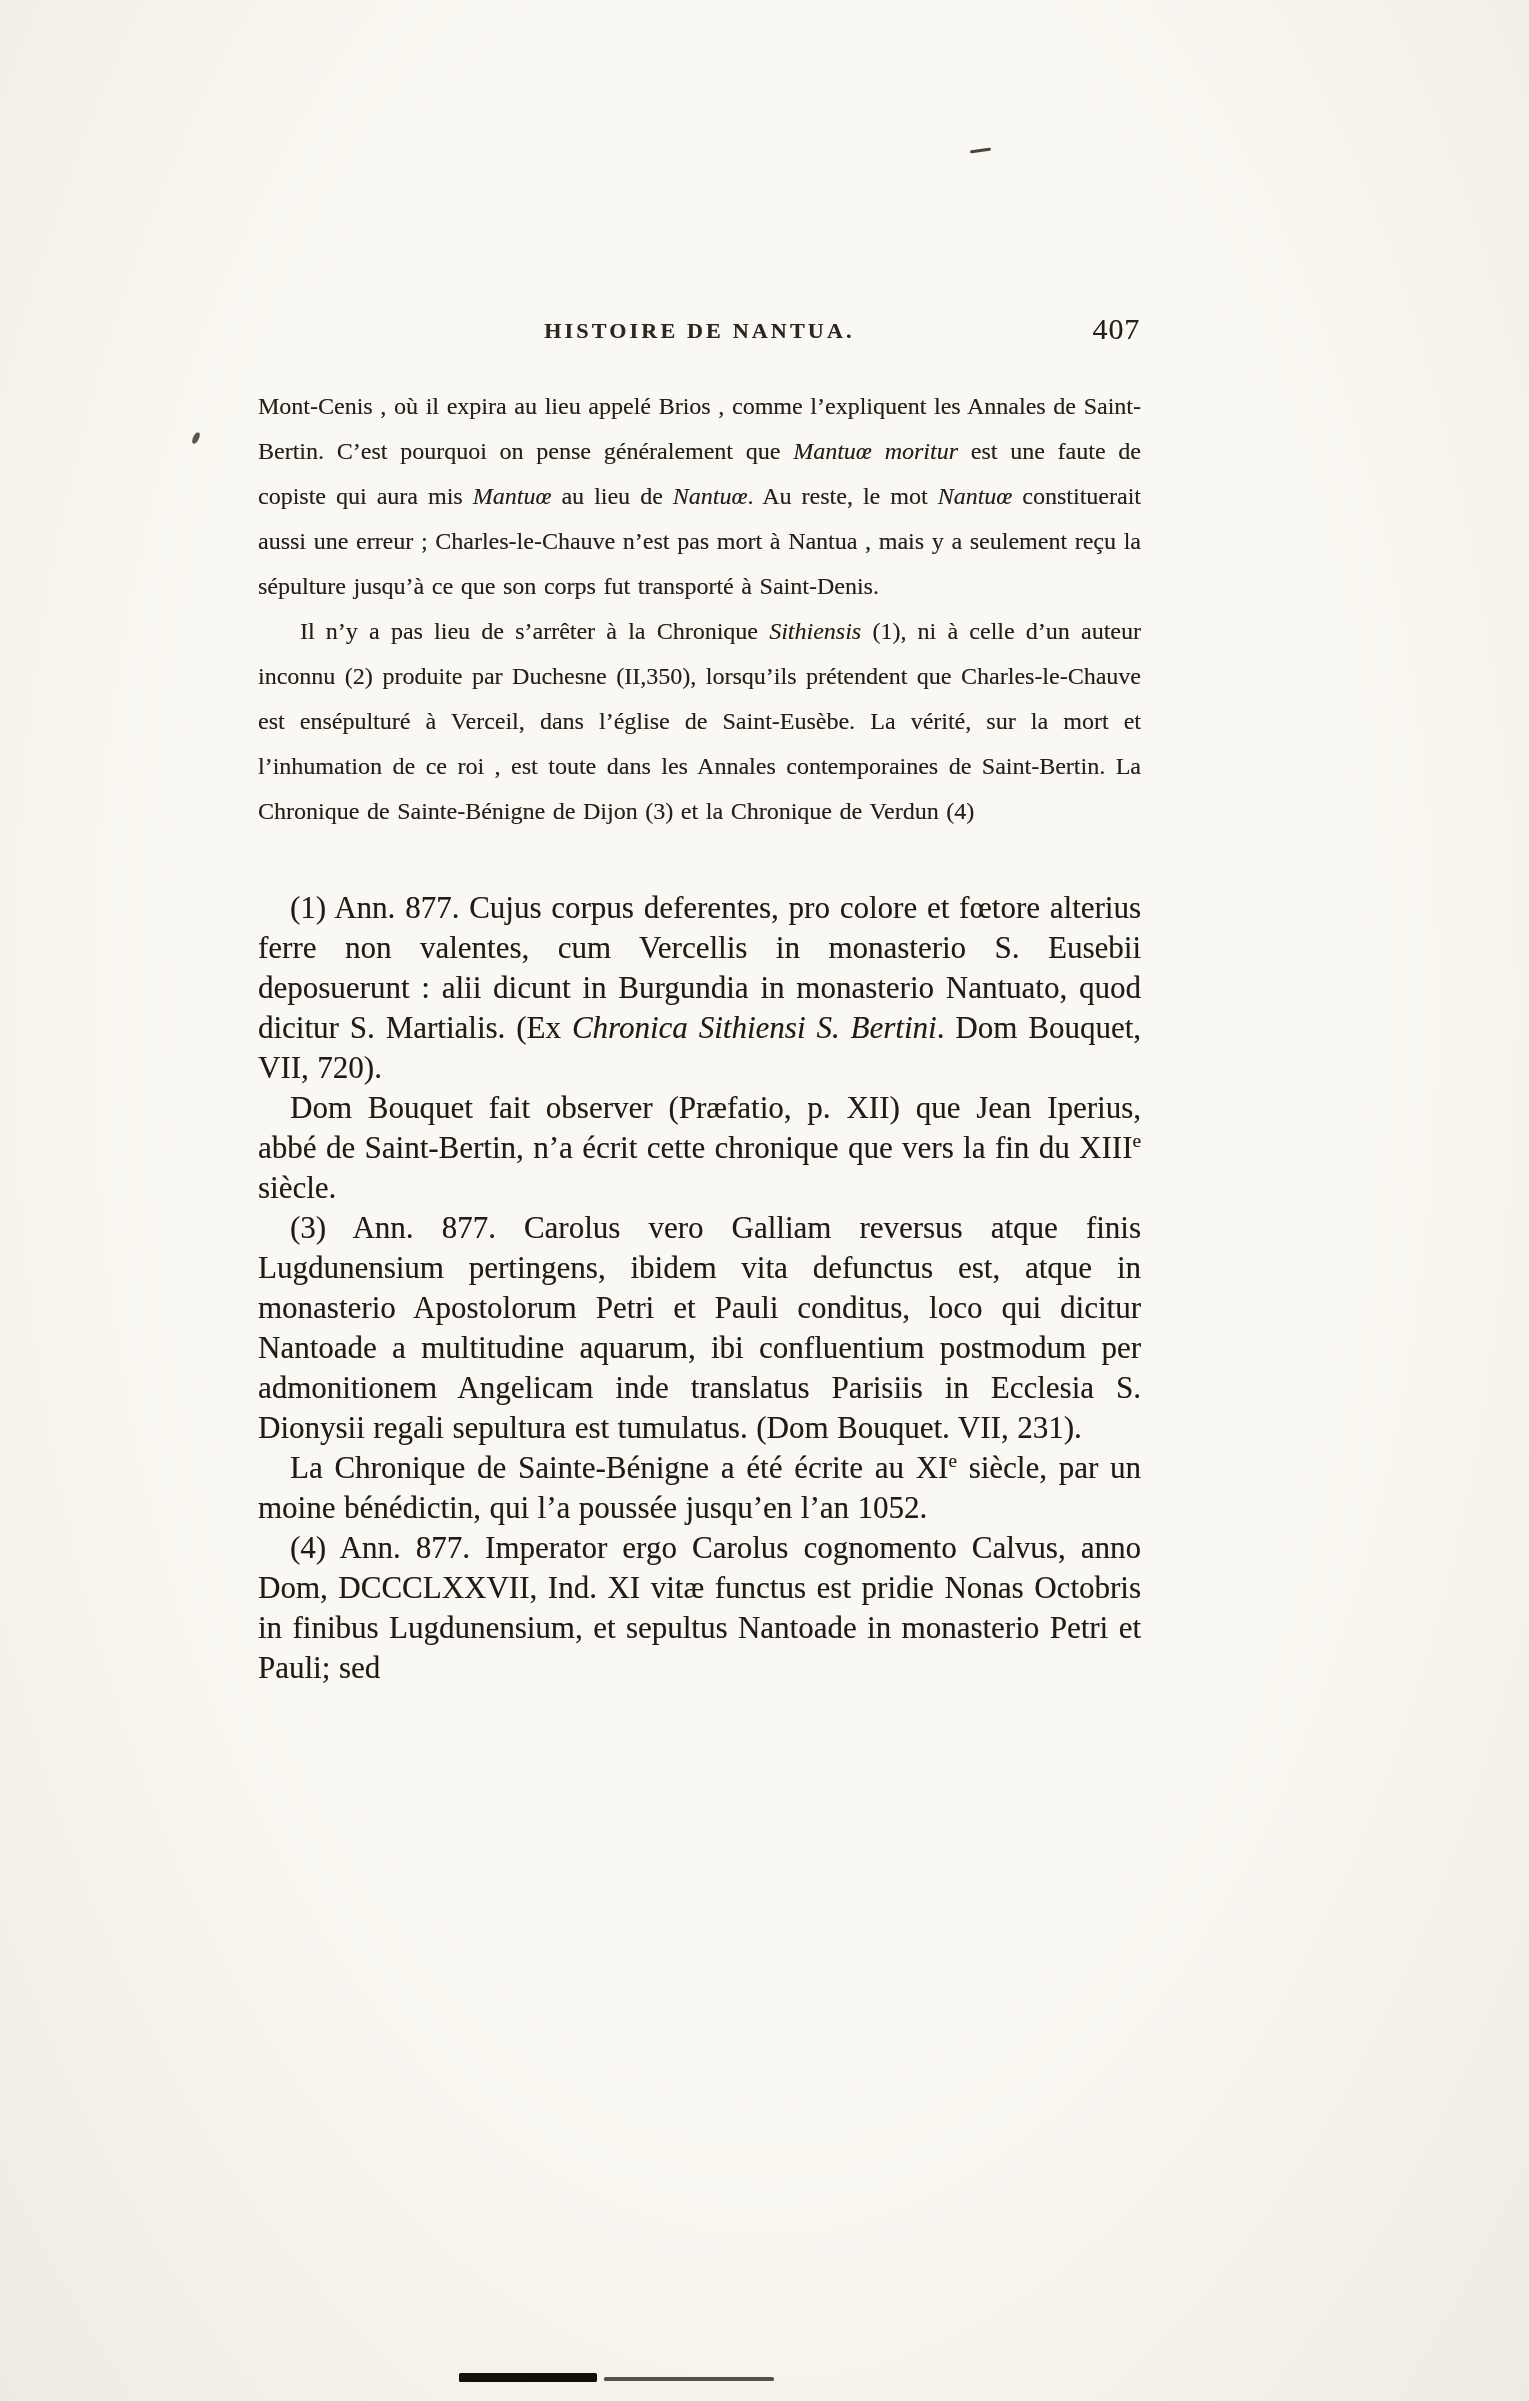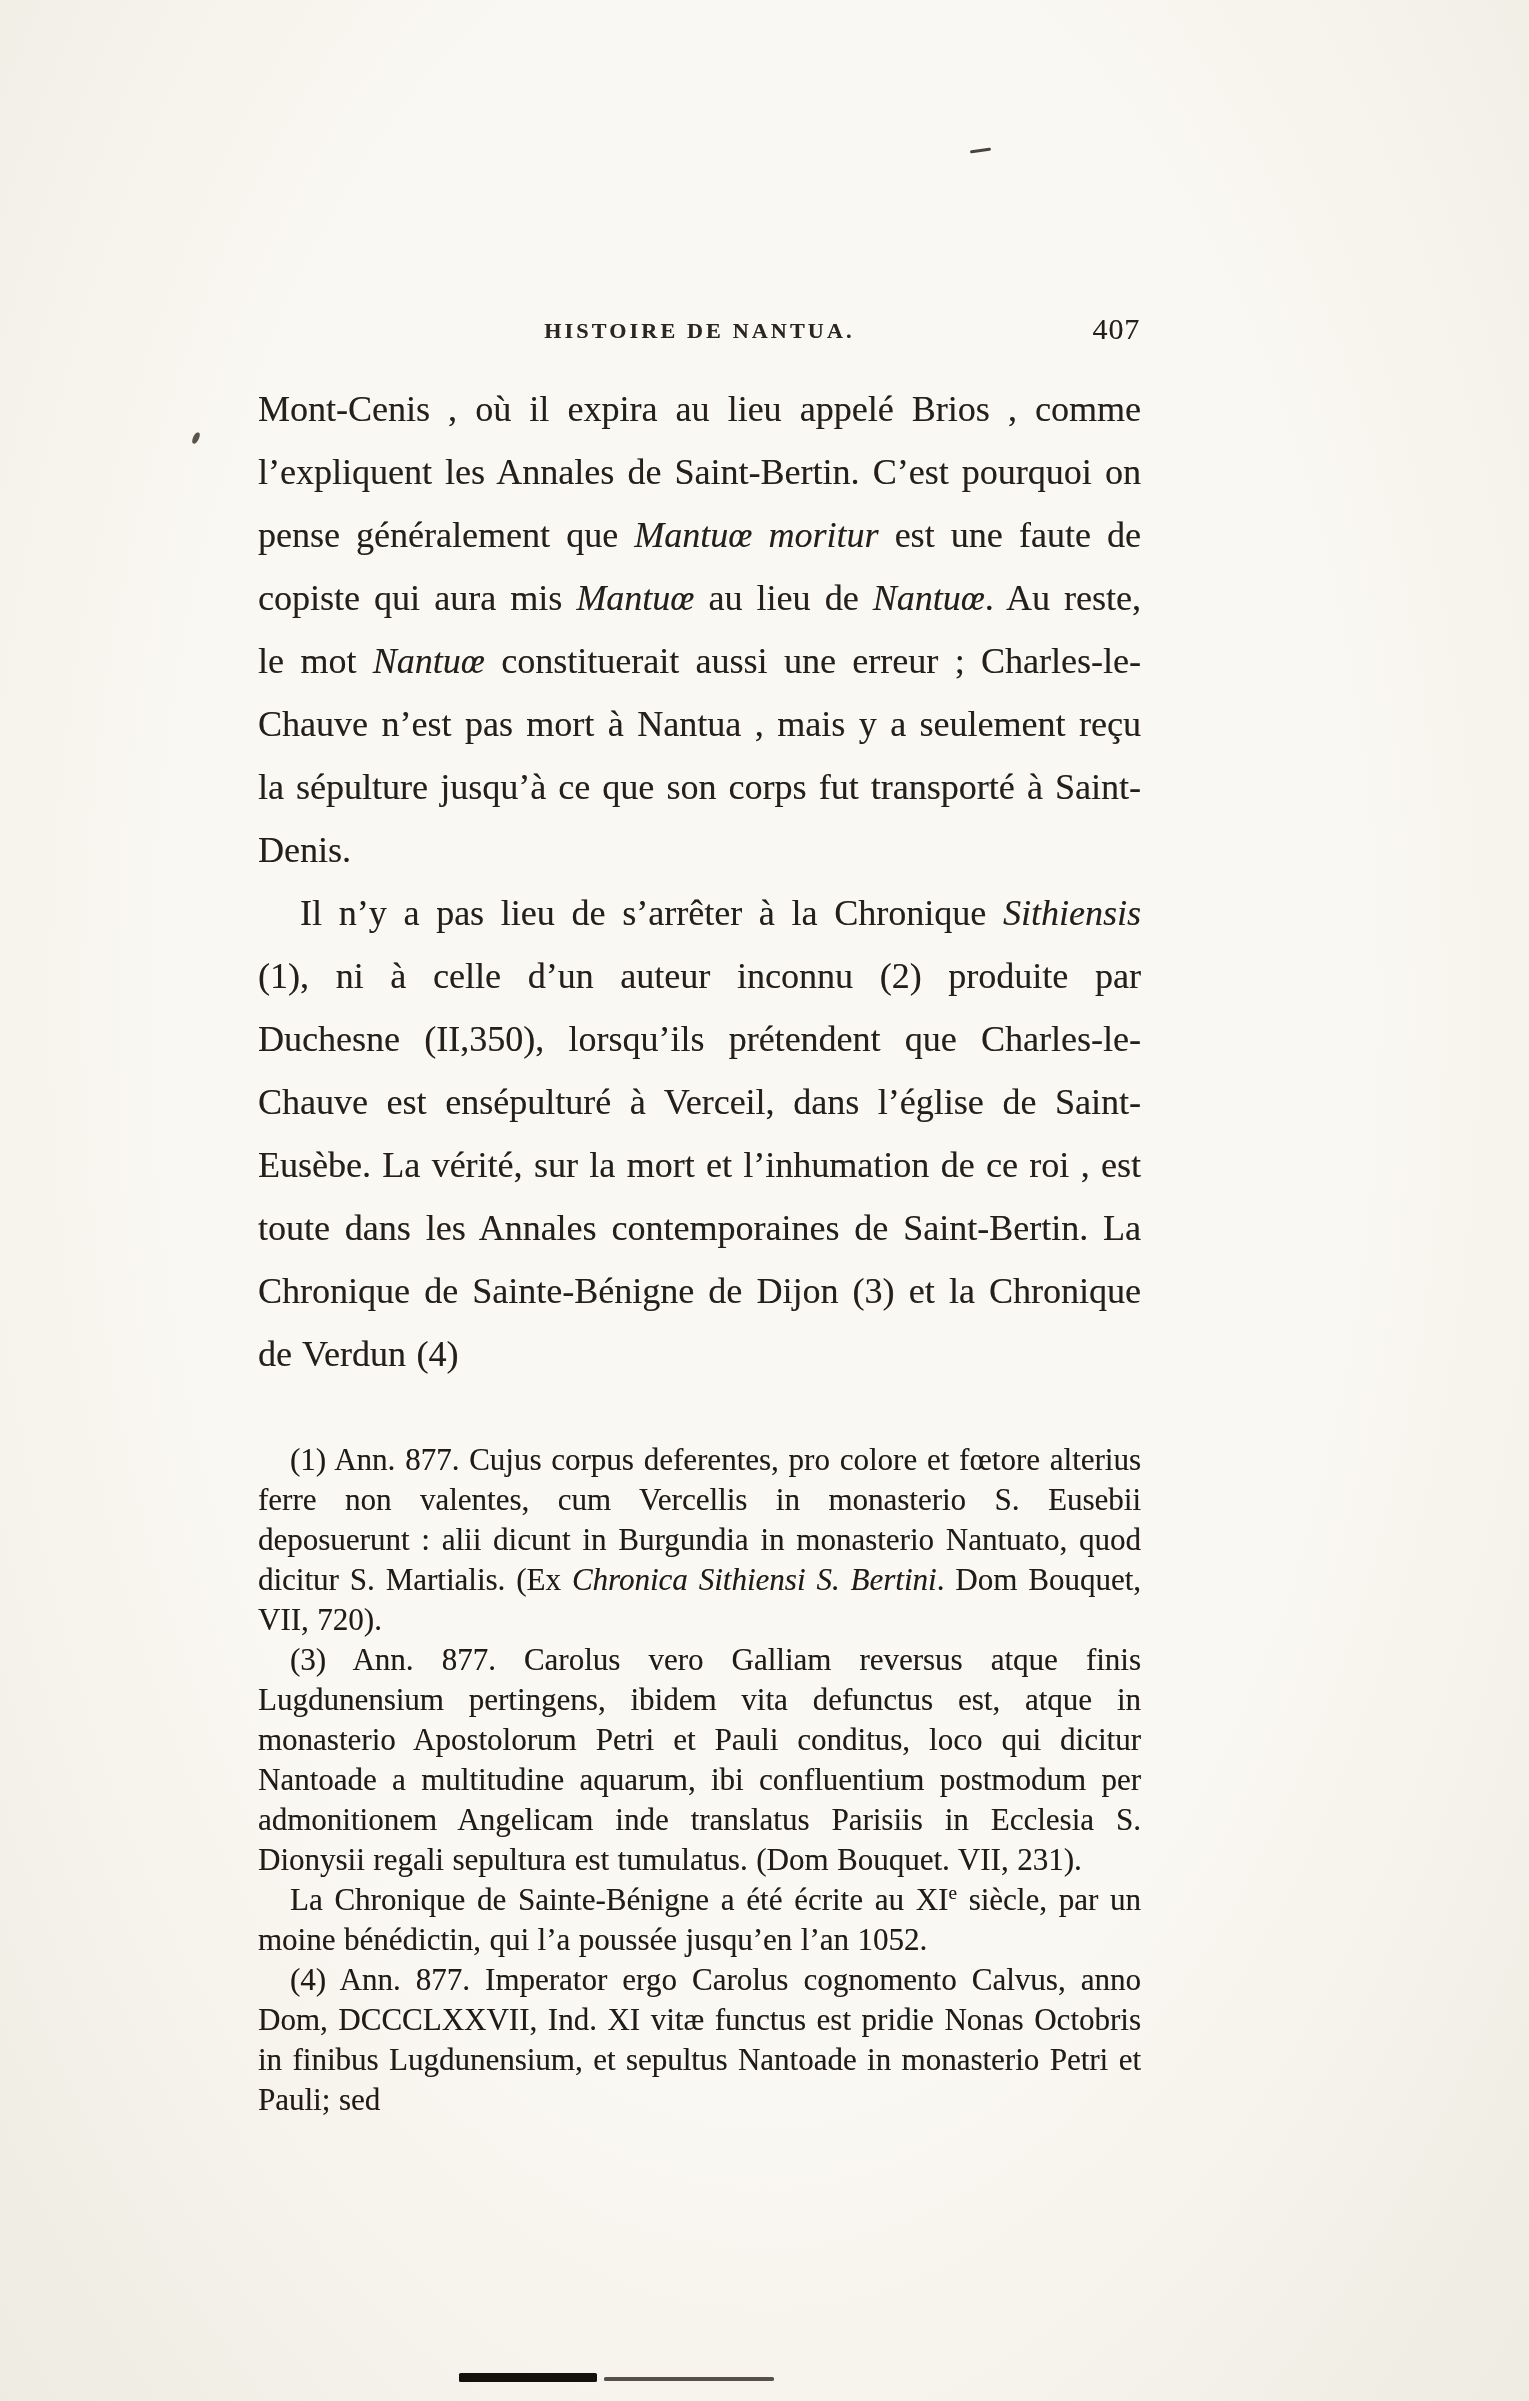--- a/index.html
+++ b/index.html
@@ -37,23 +37,23 @@
 
   .page-number {
     position: absolute;
     right: 1px;
     top: -6.5px;
     font-size: 30px;
     letter-spacing: 0.8px;
   }
 
   .main-text {
-    margin-top: 23px;
-    font-size: 36px;
-    line-height: 63px;
+    margin-top: 29px;
+    font-size: 24px;
+    line-height: 45px;
     text-align: justify;
     word-spacing: 1.6px;
   }
 
   .body-para { margin: 0; }
   .body-para.indent { text-indent: 42px; }
 
   .footnotes {
     margin-top: 54px;
     font-size: 31px;
@@ -110,20 +110,21 @@
       <span class="page-number">407</span>
     </div>
 
     <div class="main-text">
         <p class="body-para"><span>Mont-Cenis , où il expira au lieu appelé Brios , comme l’expliquent les Annales de Saint-Bertin. C’est pourquoi on pense généralement que </span><span class="it">Mantuœ moritur</span><span> est une faute de copiste qui aura mis </span><span class="it">Mantuœ</span><span> au lieu de </span><span class="it">Nantuœ</span><span>. Au reste, le mot </span><span class="it">Nantuœ</span><span> constituerait aussi une erreur ; Charles-le-Chauve n’est pas mort à Nantua , mais y a seulement reçu la sépulture jusqu’à ce que son corps fut transporté à Saint-Denis.</span></p>
         <p class="body-para indent"><span>Il n’y a pas lieu de s’arrêter à la Chronique </span><span class="it">Sithiensis</span><span> (1), ni à celle d’un auteur inconnu (2) produite par Duchesne (II,350), lorsqu’ils prétendent que Charles-le-Chauve est ensépulturé à Verceil, dans l’église de Saint-Eusèbe. La vérité, sur la mort et l’inhumation de ce roi , est toute dans les Annales contemporaines de Saint-Bertin. La Chronique de Sainte-Bénigne de Dijon (3) et la Chronique de Verdun (4)</span></p>
       </div>
 
     <div class="footnotes">
         <p class="footnote-para indent"><span>(1) Ann. 877. Cujus corpus deferentes, pro colore et fœtore alterius ferre non valentes, cum Vercellis in monasterio S. Eusebii deposuerunt : alii dicunt in Burgundia in monasterio Nantuato, quod dicitur S. Martialis. (Ex </span><span class="it">Chronica Sithiensi S. Bertini</span><span>. Dom Bouquet, VII, 720).</span></p>
+        <p class="footnote-para indent"><span>Dom Bouquet fait observer (Præfatio, p. XII) que Jean Iperius, abbé de Saint-Bertin, n’a écrit cette chronique que vers la fin du XIII</span><sup>e</sup><span> siècle.</span></p>
         <p class="footnote-para indent"><span>(3) Ann. 877. Carolus vero Galliam reversus atque finis Lugdunensium pertingens, ibidem vita defunctus est, atque in monasterio Apostolorum Petri et Pauli conditus, loco qui dicitur Nantoade a multitudine aquarum, ibi confluentium postmodum per admonitionem Angelicam inde translatus Parisiis in Ecclesia S. Dionysii regali sepultura est tumulatus. (Dom Bouquet. VII, 231).</span></p>
         <p class="footnote-para indent"><span>La Chronique de Sainte-Bénigne a été écrite au XI</span><sup>e</sup><span> siècle, par un moine bénédictin, qui l’a poussée jusqu’en l’an 1052.</span></p>
         <p class="footnote-para indent"><span>(4) Ann. 877. Imperator ergo Carolus cognomento Calvus, anno Dom, DCCCLXXVII, Ind. XI vitæ functus est pridie Nonas Octobris in finibus Lugdunensium, et sepultus Nantoade in monasterio Petri et Pauli; sed</span></p>
       </div>
 
   </div>
 
   <div class="artifact speck"></div>
   <div class="artifact dash"></div>
   <div class="artifact bar"></div>

